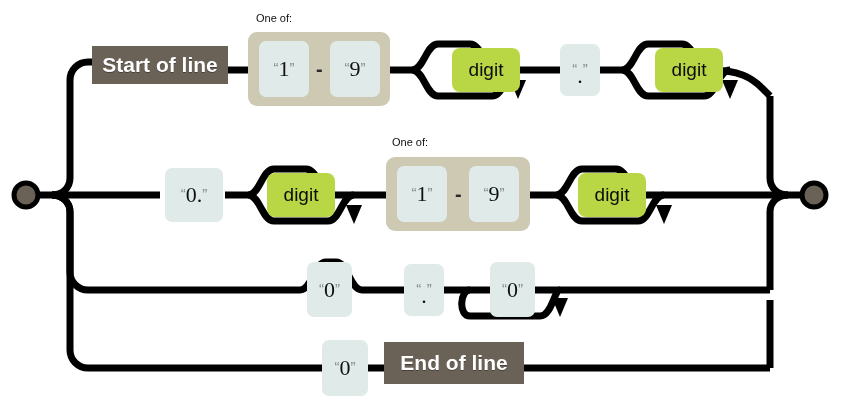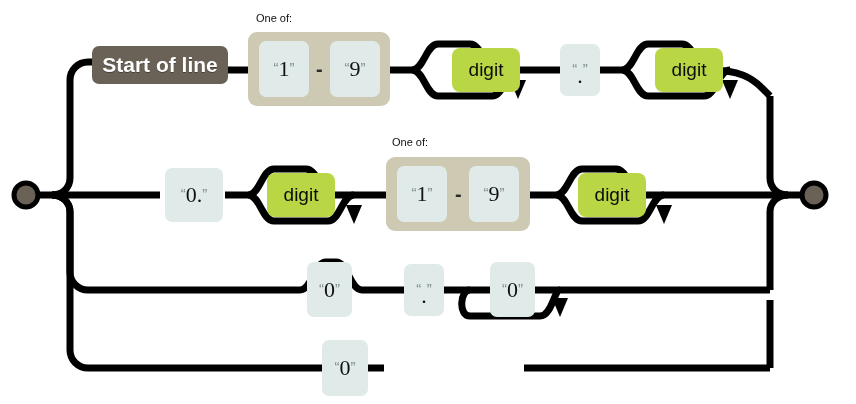--- a/index.html
+++ b/index.html
@@ -19,21 +19,21 @@
   .lit .q{color:#7e8c8c;font-size:15px;vertical-align:0.18em;}
   .lit .ch{font-family:"Liberation Serif", serif;font-size:22px;}
   .lit.dot .ch{font-size:22px;position:relative;top:6px;}
 
   
   .nt{background:#b9d645;border-radius:8px;color:#0c0c0c;
       font-size:19px;font-weight:400;}
 
   
   .anchor{background:#6b6257;color:#ffffff;font-size:21px;font-weight:bold;
-          border-radius:7px;text-shadow:0 1px 0 rgba(0,0,0,.35);}
+          border-radius:0px;text-shadow:0 1px 0 rgba(0,0,0,.35);}
 
   
   .group{background:#cdc9b2;border-radius:9px;}
   .grouplabel{position:absolute;color:#111;font-size:11px;
               white-space:nowrap;}
   .dash{position:absolute;color:#2a2a2a;font-size:20px;font-weight:bold;}
 </style>
 </head>
 <body>
 
@@ -162,14 +162,17 @@
   </div>
 
   <div class="node lit" style="left:490px;top:262px;width:45px;height:55px;">
     <span><span class="q">“</span><span class="ch">0</span><span class="q">”</span></span>
   </div>
 
   <div class="node lit" style="left:322px;top:340px;width:46px;height:56px;">
     <span><span class="q">“</span><span class="ch">0</span><span class="q">”</span></span>
   </div>
 
+  <div class="node anchor" style="left:384px;top:342px;width:140px;height:42px;">
+    <span>End of line</span>
+  </div>
 
 </div>
 
 </body></html>

